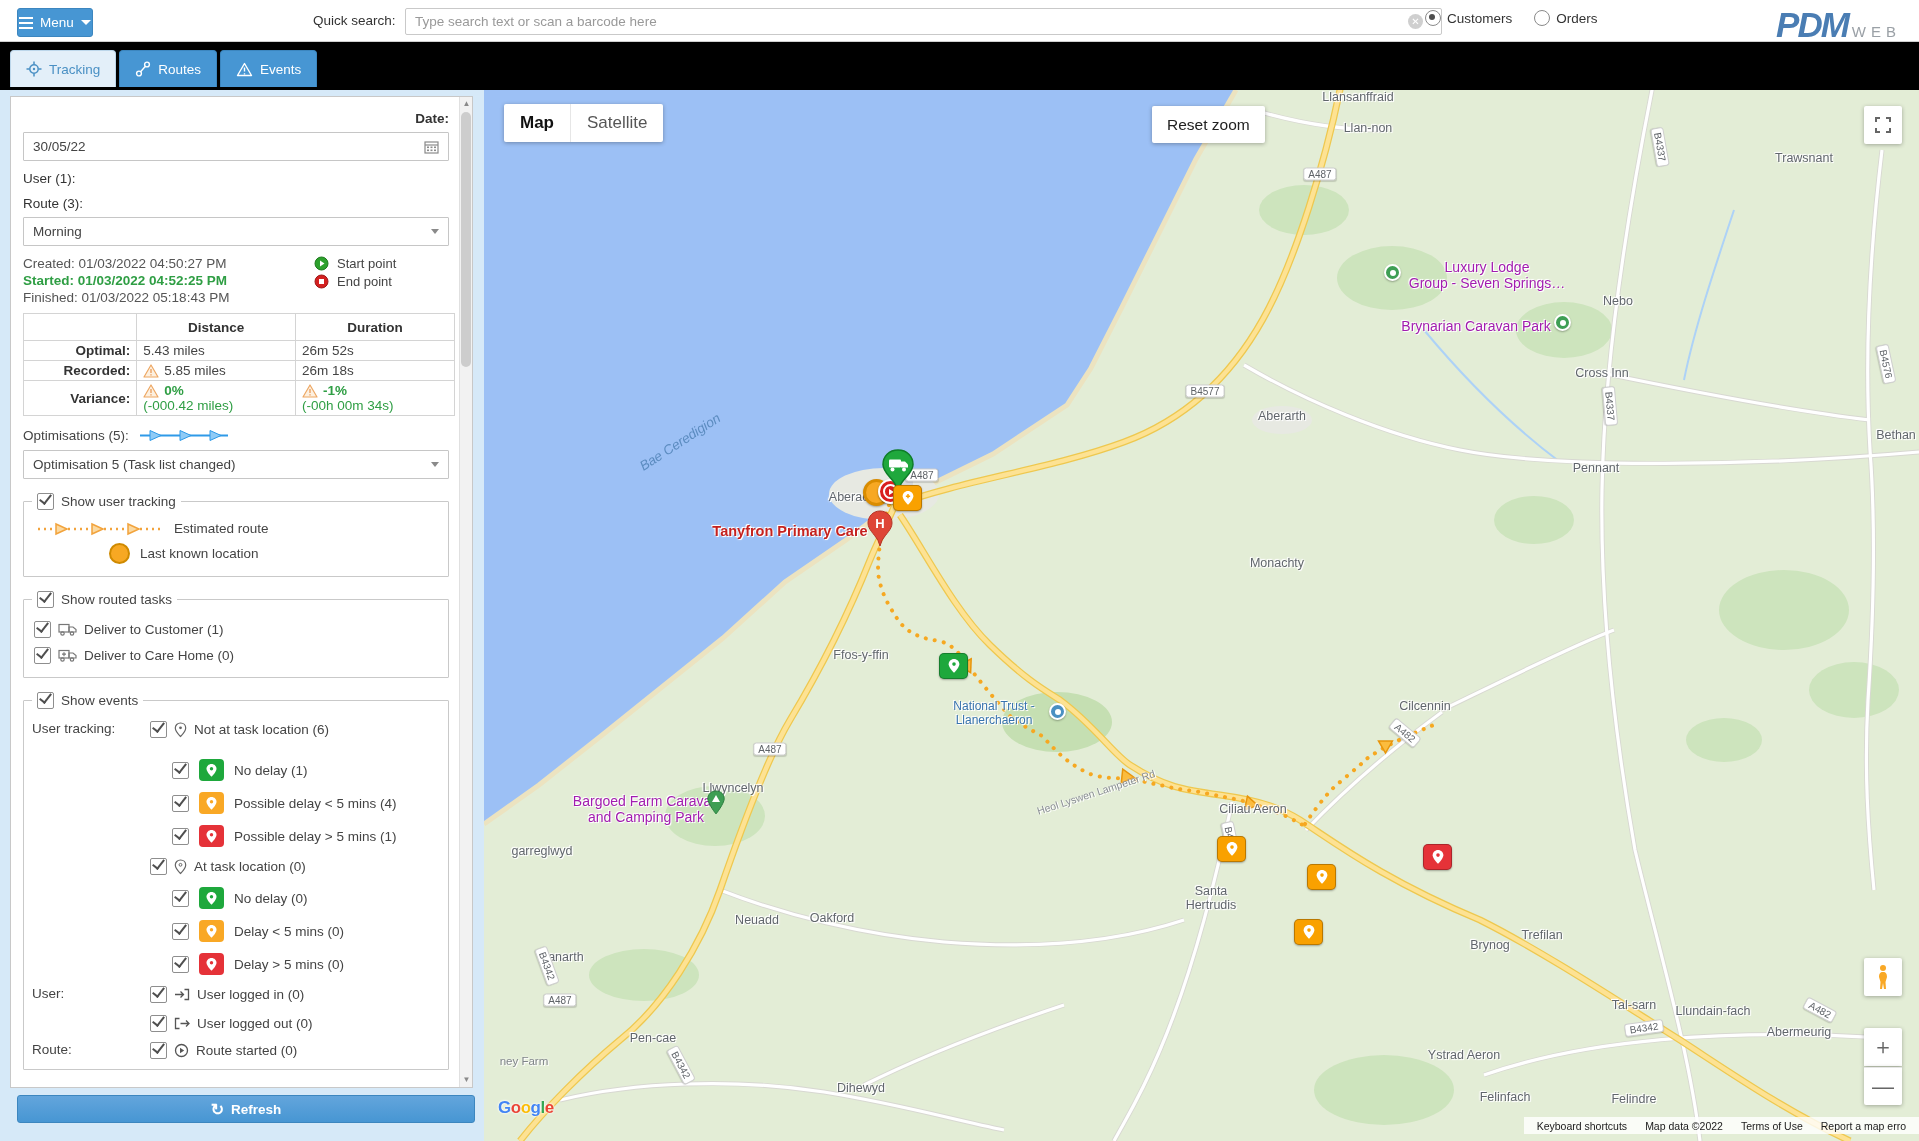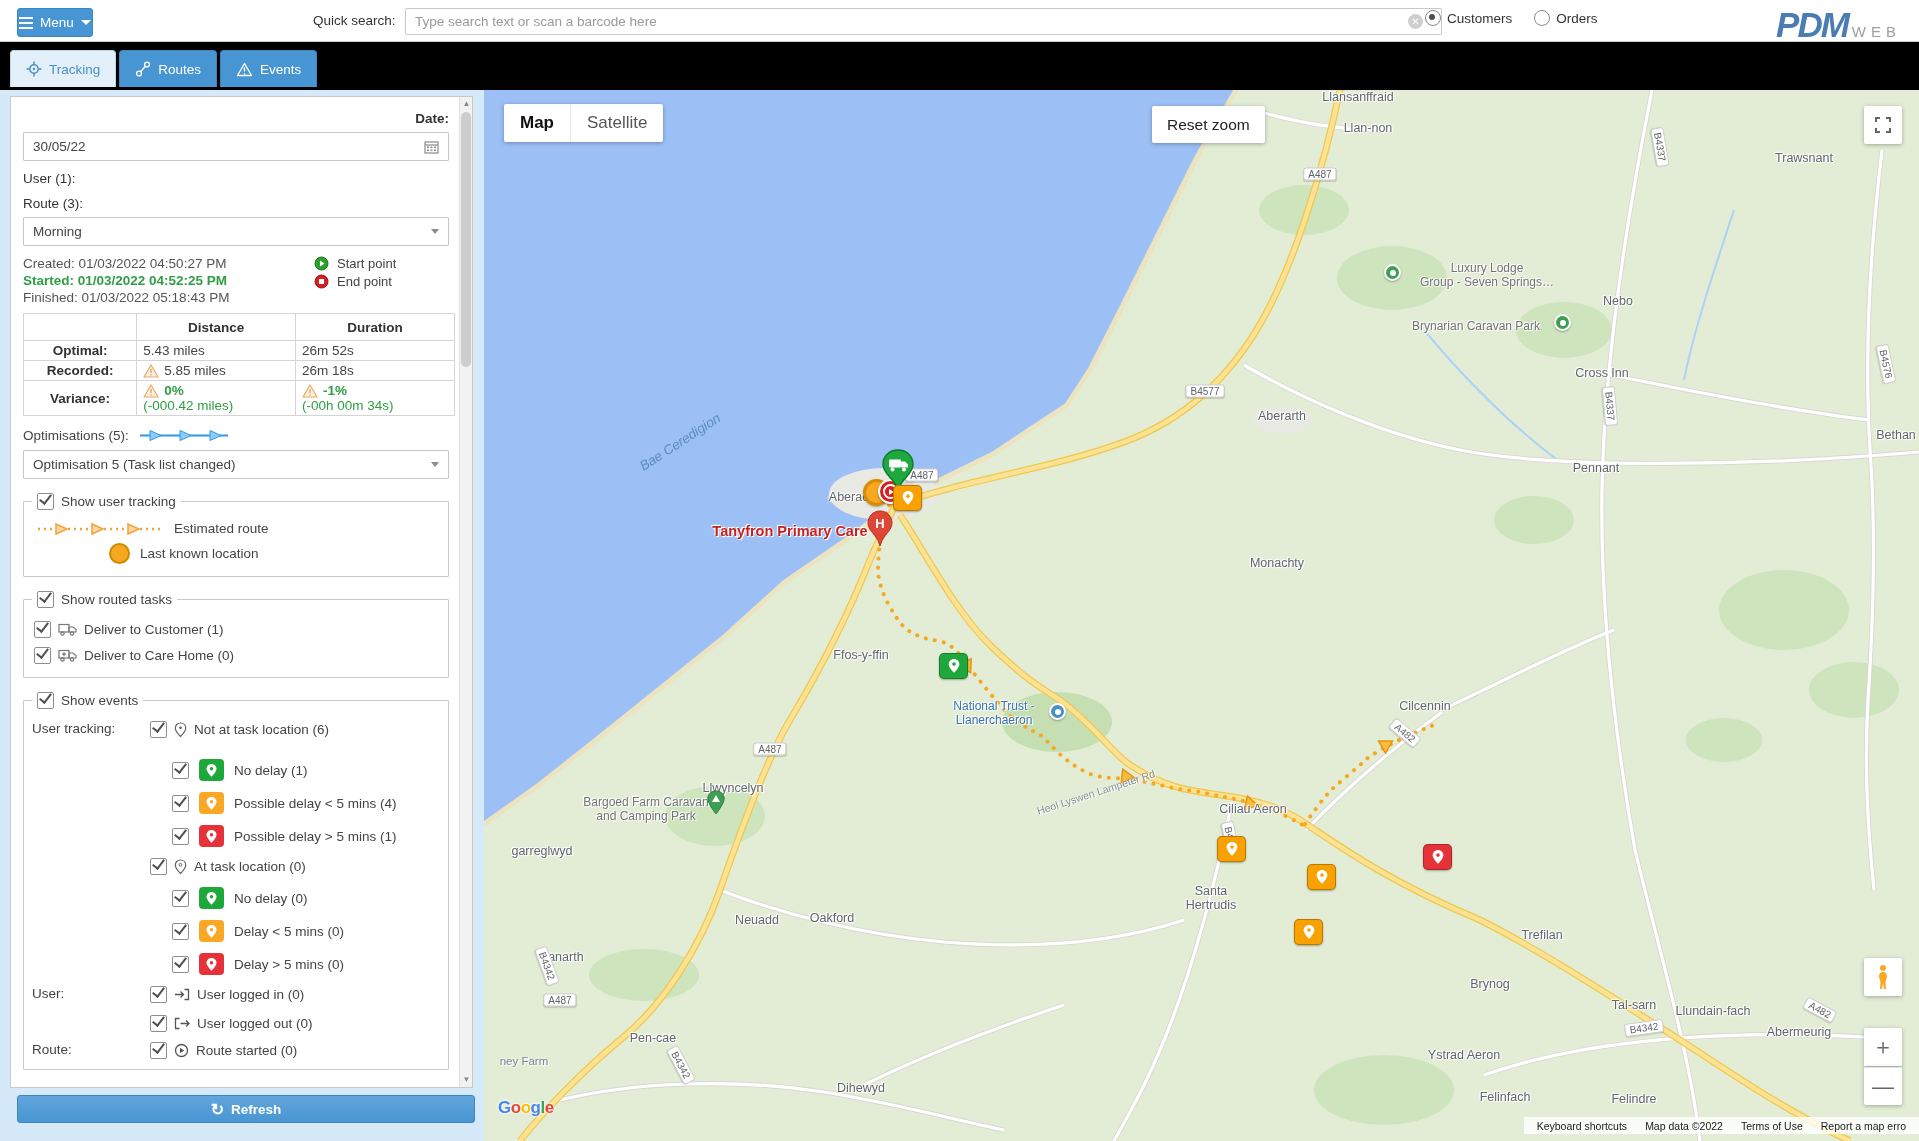--- a/index.html
+++ b/index.html
@@ -38,21 +38,21 @@
   .created-wrap{display:flex;margin-top:9px;}
   .created-left{flex:1;line-height:17px;font-size:13.5px;color:#555;}
   .created-left .started{color:#2f9e44;font-weight:bold;}
   .pt-legend{width:135px;font-size:13px;color:#444;line-height:17px;}
   .pt-row{display:flex;align-items:center;gap:8px;margin-bottom:1px;}
   .dist-table{border-collapse:collapse;margin-top:7px;width:432px;font-size:13.5px;}
   .dist-table td,.dist-table th{border:1px solid #d4d4d4;padding:2px 6px;}
   .dist-table th{font-weight:bold;color:#333;text-align:center;height:22px;}
   .dist-table th.empty,.dist-table td.rlabel{border-left:none;border-top:none;background:#fff;}
   .dist-table th.empty{border:1px solid #d4d4d4;}
-  .dist-table td.rlabel{text-align:center;font-weight:bold;color:#333;border:1px solid #d4d4d4;width:96px;}
+  .dist-table td.rlabel{text-align:right;font-weight:bold;color:#333;border:1px solid #d4d4d4;width:96px;}
   .dist-table td.val{width:140px;color:#444;}
   .cellrow{display:flex;align-items:center;gap:5px;}
   .green{color:#2f9e44;}
   .greenb{color:#2f9e44;font-weight:bold;}
   .opt-row{display:flex;align-items:center;gap:9px;margin:12px 0 7px 0;}
   fieldset{border:1px solid #c9c9c9;border-radius:1px;margin:14px 0 0 0;padding:4px 8px 10px 8px;}
   fieldset legend{display:flex;align-items:center;gap:7px;padding:0 5px;font-size:13.5px;color:#444;}
   .cb{width:15px;height:15px;border:1px solid #8e8e8e;border-radius:2px;background:#fff;position:relative;flex:0 0 auto;cursor:pointer;}
   .cb::after{content:"";position:absolute;left:4px;top:-2px;width:5px;height:10px;border-right:2px solid #4f4f4f;border-bottom:2px solid #4f4f4f;transform:rotate(38deg);}
   .leg-row{display:flex;align-items:center;gap:10px;margin:7px 0 7px 4px;}
@@ -69,21 +69,21 @@
   .refresh-btn{position:absolute;left:17px;top:1095px;width:456px;height:26px;background:linear-gradient(#63a5dc,#4796d3);border:1px solid #3c86bf;border-radius:3px;color:#fff;font-weight:bold;font-size:13.5px;display:flex;align-items:center;justify-content:center;gap:7px;cursor:pointer;}
   
   .sbar{position:absolute;right:0;top:0;width:13px;height:100%;background:#f2f2f2;border-left:1px solid #e0e0e0;box-sizing:border-box;}
   .sbar .arr{position:absolute;left:0;width:13px;height:14px;color:#8a8a8a;font-size:8px;text-align:center;line-height:14px;cursor:pointer;}
   .sbar .thumb{position:absolute;left:1px;top:15px;width:10px;height:255px;background:#cdcdcd;border-radius:5px;cursor:pointer;}
   
   #map{position:absolute;left:484px;top:90px;width:1435px;height:1051px;background:#e3edd6;overflow:hidden;}
   #map svg.base{position:absolute;left:0;top:0;}
   .map-label{position:absolute;transform:translate(-50%,-50%);white-space:pre-line;text-align:center;pointer-events:none;}
   .map-label.town{font-size:12.5px;color:#61666c;text-shadow:0 0 3px #fff,0 0 3px #fff,1px 1px 0 #fff,-1px -1px 0 #fff;}
-  .map-label.poi-green{font-size:12px;color:#737373;text-shadow:0 0 3px #fff,1px 1px 0 #fff,-1px -1px 0 #fff;}
+  .map-label.poi-green{font-size:14px;color:#a21caf;text-shadow:0 0 3px #fff,1px 1px 0 #fff,-1px -1px 0 #fff;}
   .map-label.poi-blue{font-size:12px;color:#3873ae;text-shadow:0 0 3px #fff,1px 1px 0 #fff,-1px -1px 0 #fff;}
   .map-label.poi-red{font-size:14.5px;color:#c5221f;font-weight:bold;text-shadow:0 0 3px #fff,1px 1px 0 #fff,-1px -1px 0 #fff;}
   .map-label.poi-gray{font-size:11.5px;color:#80858a;text-shadow:0 0 3px #fff,1px 1px 0 #fff;}
   .map-label.street{font-size:10.5px;color:#8a8f94;text-shadow:0 0 2px #fff,1px 1px 0 #fff;}
   .map-label.water{font-size:13.5px;font-style:italic;color:#5c8cc0;}
   .road-badge{position:absolute;transform:translate(-50%,-50%);background:#fff;border:1px solid #cfcfcf;border-radius:3px;padding:0 4px;font-size:10px;color:#5f6368;box-shadow:0 1px 1px rgba(0,0,0,.15);pointer-events:none;}
   .gm-ctl{position:absolute;background:#fff;box-shadow:0 1px 4px rgba(0,0,0,.3);border-radius:2px;}
   .maptype{left:20px;top:14px;height:38px;display:flex;align-items:center;font-size:17px;cursor:pointer;}
   .maptype .seg{padding:0 16px;color:#565656;}
   .maptype .seg.sel{font-weight:bold;color:#111;}
@@ -570,21 +570,21 @@
         <div class="map-label town" style="left: 377px; top: 565px;">Ffos-y-ffin</div>
         <div class="map-label town" style="left: 249px; top: 698px;">Llwyncelyn</div>
         <div class="map-label town" style="left: 769px; top: 719px;">Ciliau Aeron</div>
         <div class="map-label town" style="left: 727px; top: 808px;">Santa
 Hertrudis</div>
         <div class="map-label town" style="left: 273px; top: 830px;">Neuadd</div>
         <div class="map-label town" style="left: 348px; top: 828px;">Oakford</div>
         <div class="map-label town" style="left: 77px; top: 867px;">Llanarth</div>
         <div class="map-label town" style="left: 169px; top: 948px;">Pen-cae</div>
         <div class="map-label town" style="left: 377px; top: 998px;">Dihewyd</div>
-        <div class="map-label town" style="left: 1006px; top: 855px; margin-top: 39px;">Brynog</div>
+        <div class="map-label town" style="left: 1006px; top: 855px;">Brynog</div>
         <div class="map-label town" style="left: 1058px; top: 845px;">Trefilan</div>
         <div class="map-label town" style="left: 1150px; top: 915px;">Tal-sarn</div>
         <div class="map-label town" style="left: 1229px; top: 921px;">Llundain-fach</div>
         <div class="map-label town" style="left: 1315px; top: 942px;">Abermeurig</div>
         <div class="map-label town" style="left: 980px; top: 965px;">Ystrad Aeron</div>
         <div class="map-label town" style="left: 1021px; top: 1007px;">Felinfach</div>
         <div class="map-label town" style="left: 1150px; top: 1009px;">Felindre</div>
         <div class="map-label town" style="left: 58px; top: 761px;">garreglwyd</div>
         <div class="map-label poi-gray" style="left: 40px; top: 971px;">ney Farm</div>
         <div class="map-label street" style="left: 612px; top: 702px; transform: translate(-50%, -50%) rotate(-18deg);">Heol Lyswen Lampeter Rd</div>

